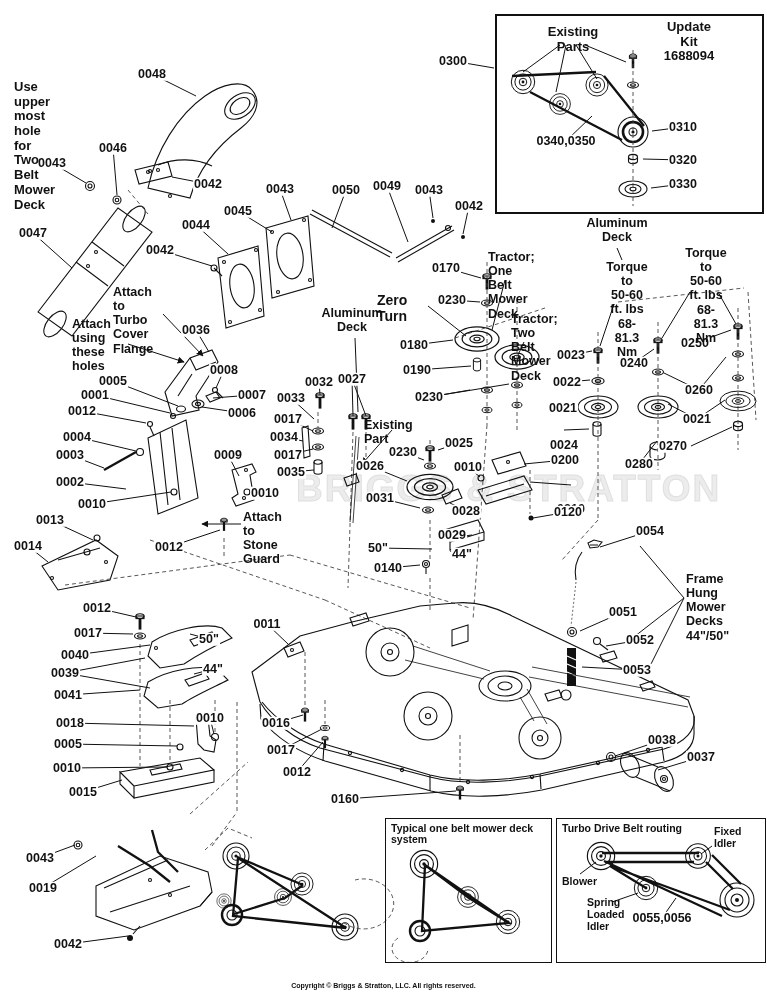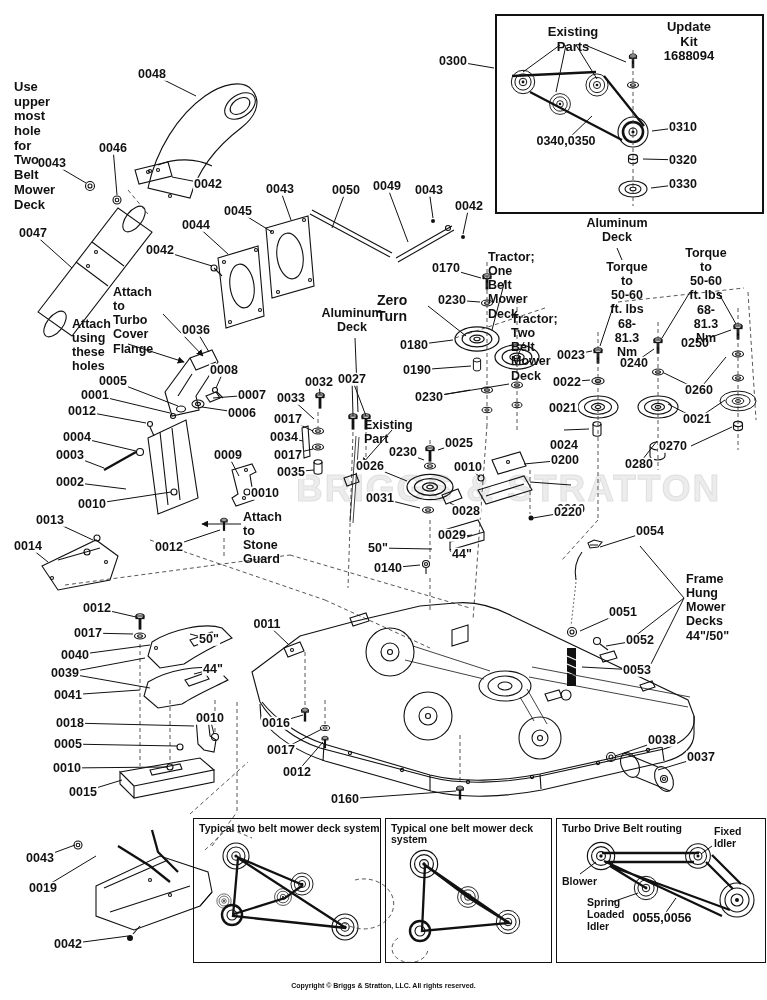--- a/index.html
+++ b/index.html
@@ -468,23 +468,20 @@
       <line x1="684" y1="598" x2="640" y2="546"></line>
       <line x1="684" y1="598" x2="630" y2="640"></line>
       <line x1="684" y1="598" x2="646" y2="674"></line>
       <line x1="712" y1="846" x2="701" y2="854"></line>
       <line x1="580" y1="874" x2="596" y2="862"></line>
       <line x1="612" y1="902" x2="638" y2="893"></line>
     </svg>
 
   <div class="box" style="left:495px;top:14px;width:265px;height:196px;"></div>
 
-  <div class="panel" style="left:193px;top:818px;width:186px;height:143px;">
-    <div class="ptitle">Typical two belt mower deck system</div>
-  </div>
   <div class="panel" style="left:385px;top:818px;width:165px;height:143px;">
     <div class="ptitle">Typical one belt mower deck system</div>
   </div>
   <div class="panel" style="left:556px;top:818px;width:208px;height:143px;">
     <div class="ptitle">Turbo Drive Belt routing</div>
   </div>
 
   <div class="layer" id="labels">
       <div class="callout" style="left: 152px; top: 74px;">0048</div>
       <div class="callout" style="left: 52px; top: 163px;">0043</div>
@@ -514,21 +511,21 @@
       <div class="callout" style="left: 563px; top: 408px;">0021</div>
       <div class="callout" style="left: 564px; top: 436px; margin-top: 9px;">0024</div>
       <div class="callout" style="left: 634px; top: 363px;">0240</div>
       <div class="callout" style="left: 695px; top: 343px;">0250</div>
       <div class="callout" style="left: 699px; top: 390px;">0260</div>
       <div class="callout" style="left: 697px; top: 419px;">0021</div>
       <div class="callout" style="left: 673px; top: 446px;">0270</div>
       <div class="callout" style="left: 639px; top: 464px;">0280</div>
       <div class="callout" style="left: 565px; top: 460px;">0200</div>
       <div class="callout" style="left: 571px; top: 485px; margin-top: 24px;">0210</div>
-      <div class="callout" style="left: 568px; top: 512px;">0220</div>
+      <div class="callout" style="left: 568px; top: 512px;">0120</div>
       <div class="callout" style="left: 196px; top: 330px;">0036</div>
       <div class="callout" style="left: 113px; top: 381px;">0005</div>
       <div class="callout" style="left: 95px; top: 395px;">0001</div>
       <div class="callout" style="left: 82px; top: 411px;">0012</div>
       <div class="callout" style="left: 77px; top: 437px;">0004</div>
       <div class="callout" style="left: 70px; top: 455px;">0003</div>
       <div class="callout" style="left: 70px; top: 482px;">0002</div>
       <div class="callout" style="left: 224px; top: 370px;">0008</div>
       <div class="callout" style="left: 252px; top: 395px;">0007</div>
       <div class="callout" style="left: 242px; top: 413px;">0006</div>

